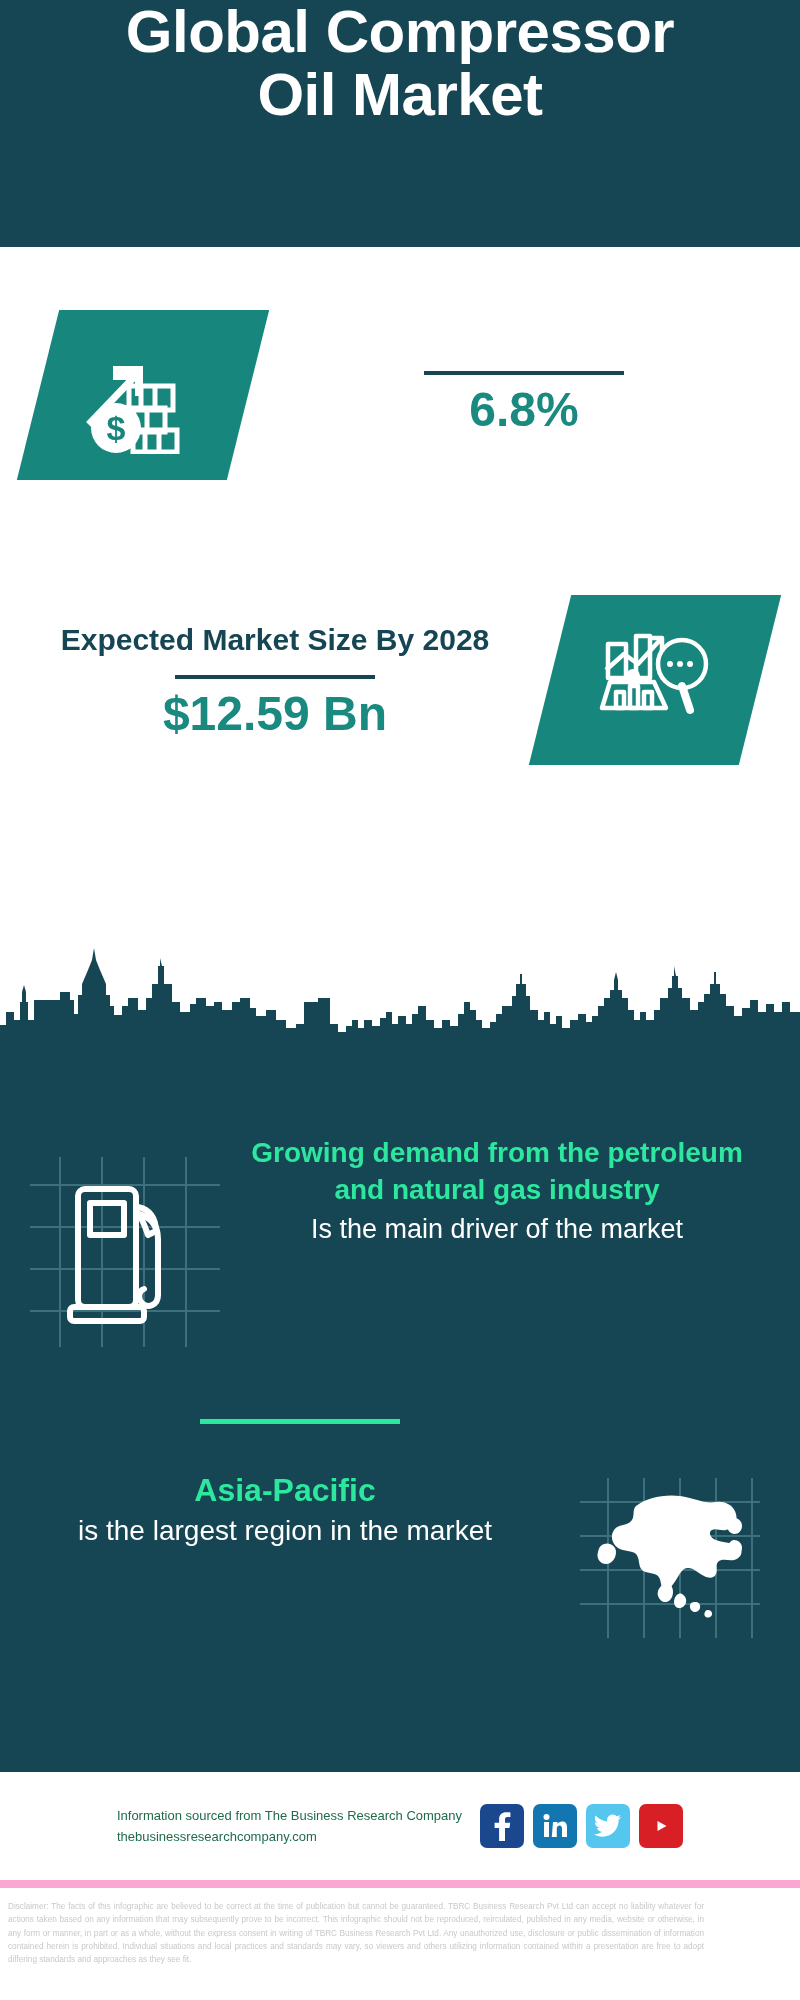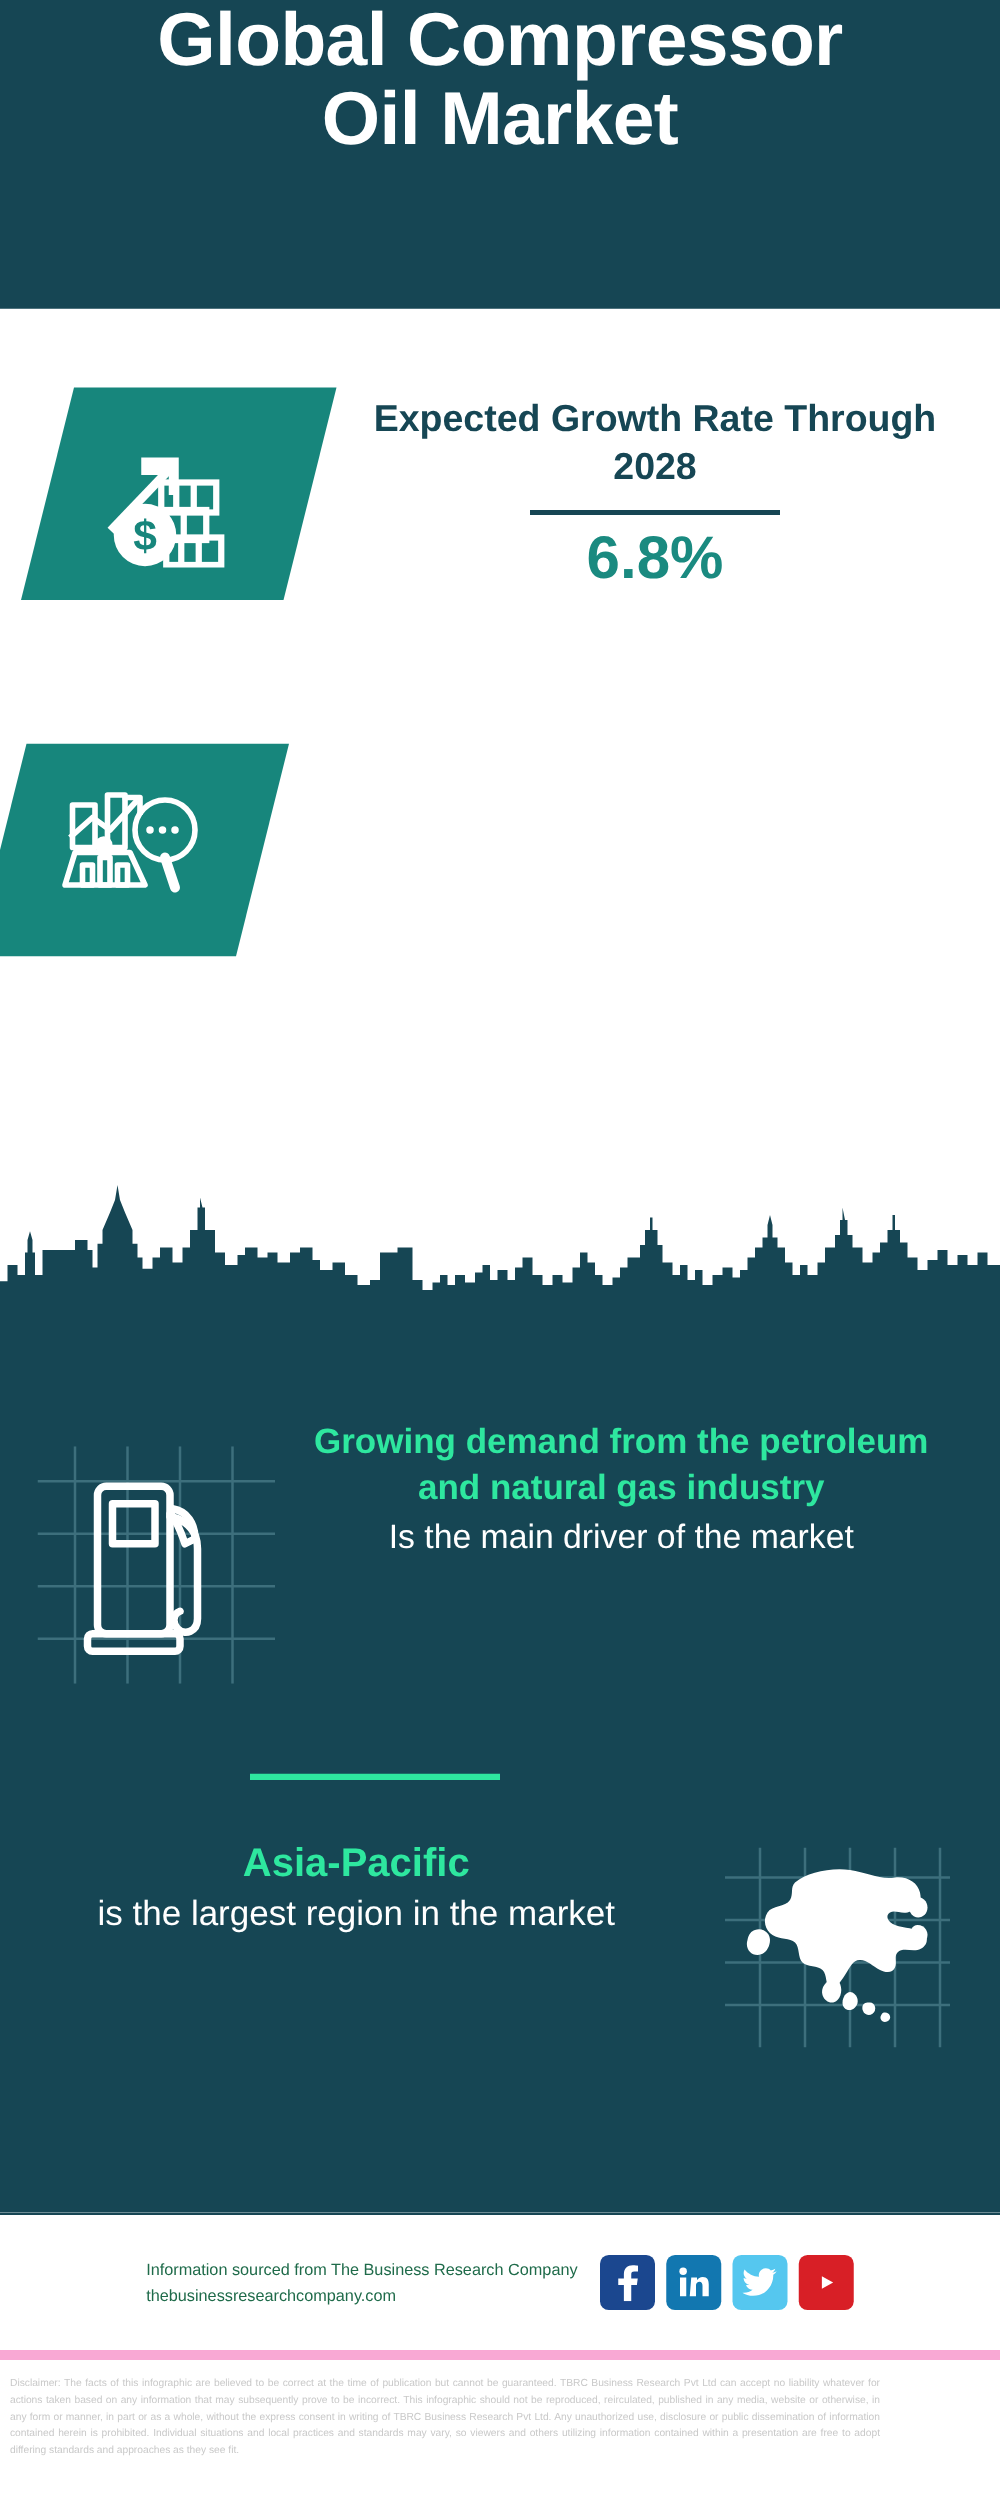--- a/index.html
+++ b/index.html
@@ -266,27 +266,31 @@
           <line x1="50" y1="72" x2="50" y2="96"></line>
           <line x1="64" y1="72" x2="64" y2="96"></line>
           <line x1="62" y1="94" x2="62" y2="116"></line>
           <line x1="76" y1="94" x2="76" y2="116"></line>
         </g>
         <circle cx="33" cy="92" r="25" fill="#ffffff"></circle>
         <text x="33" y="104" font-family="Liberation Sans, sans-serif" font-size="34" font-weight="bold" fill="#17867c" text-anchor="middle">$</text>
       </svg>
     </div>
     <div class="stat-text">
-      <div class="stat-label">Expected Growth Rate Through 2028</div>
       <div class="stat-rule"></div>
       <div class="stat-value">6.8%</div>
     </div>
   </div>
 
   <div class="stat-row" id="stat-size">
+    <div class="stat-text">
+      <div class="stat-label">Expected Market Size By 2028</div>
+      <div class="stat-rule"></div>
+      <div class="stat-value">$12.59 Bn</div>
+    </div>
     <div class="para-badge">
       <svg width="118" height="112" viewBox="0 0 118 112">
         <g fill="none" stroke="#ffffff" stroke-width="4.5" stroke-linejoin="round">
           <rect x="12" y="20" width="18" height="34"></rect>
           <rect x="40" y="12" width="14" height="42"></rect>
           <polyline points="10,46 28,30 42,40 64,16"></polyline>
           <polyline points="52,14 66,14 66,28"></polyline>
           <polygon points="14,58 58,58 70,84 6,84"></polygon>
           <rect x="20" y="68" width="8" height="16"></rect>
           <rect x="34" y="62" width="8" height="22"></rect>

